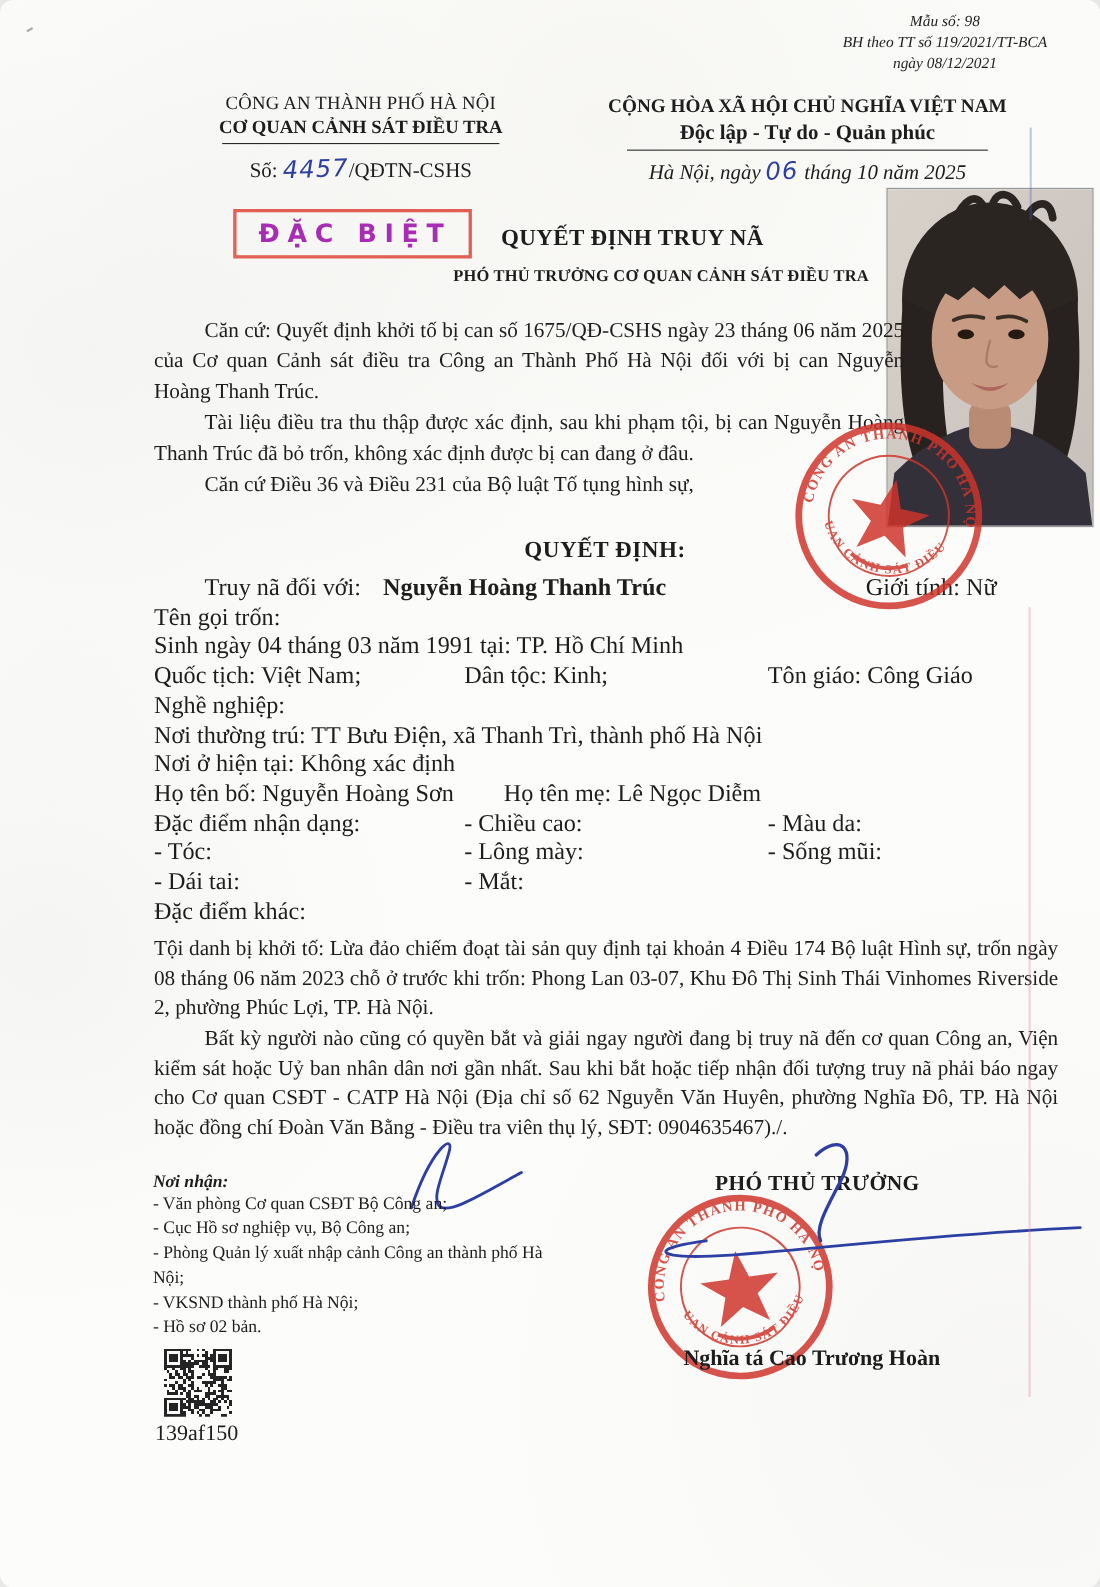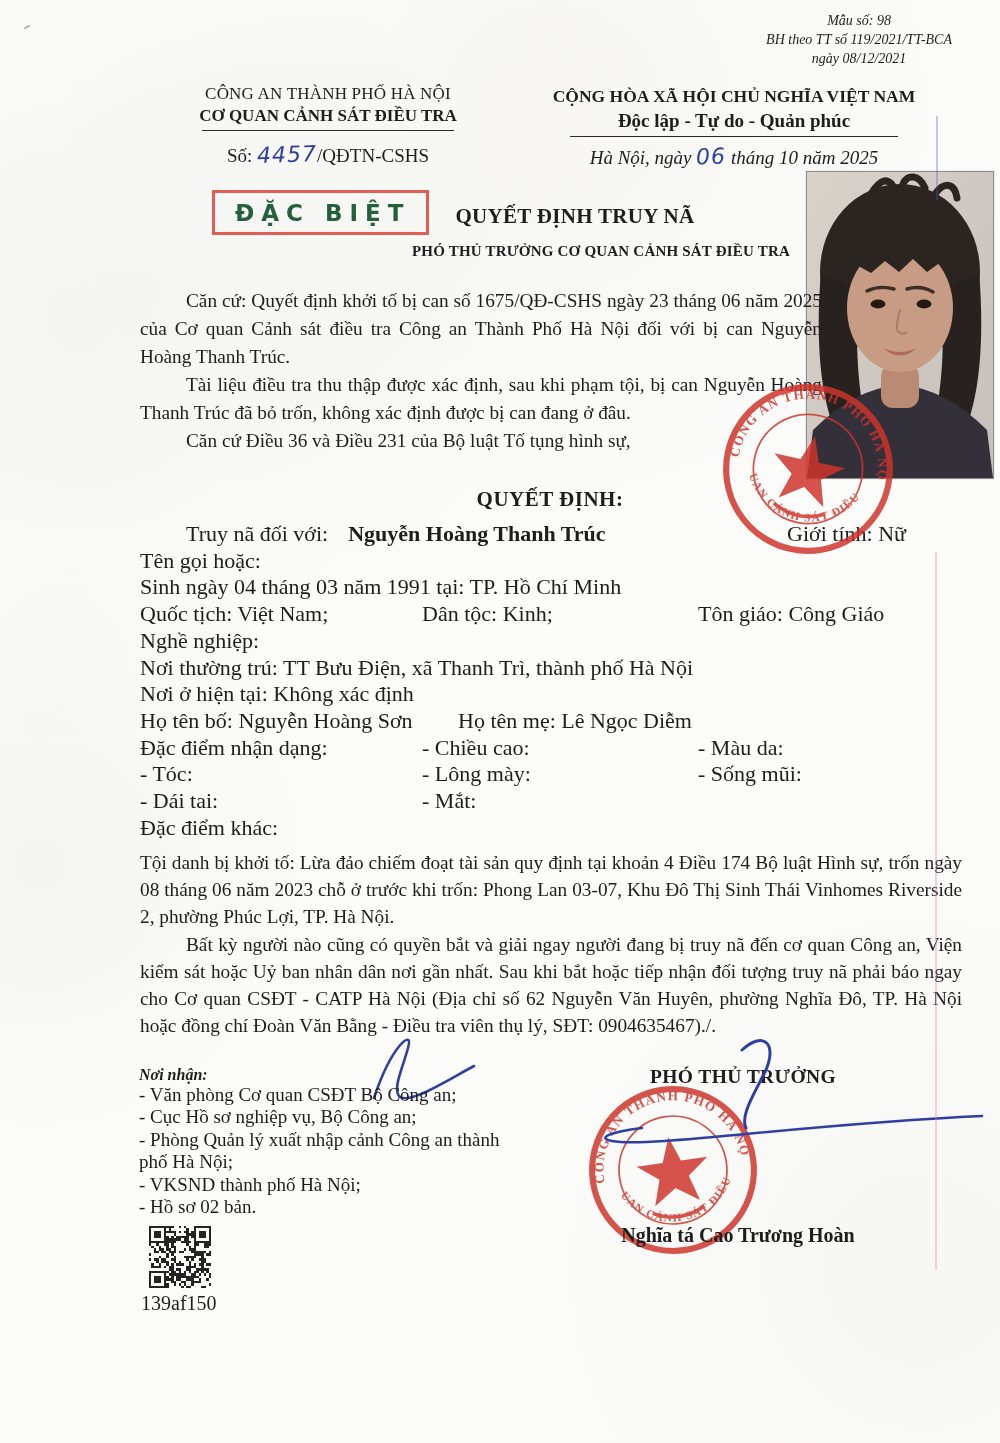--- a/index.html
+++ b/index.html
@@ -1,52 +1,52 @@
 <!DOCTYPE html>
 <html><head>
 <meta charset="utf-8">
 <style>
   html,body{margin:0;padding:0;background:#e8e8e8;}
   .page{position:relative;width:1000px;height:1443px;margin:0 auto;background:#fcfcfa;
-        overflow:hidden;font-family:"Liberation Serif",serif;color:#1d1d1d;}
+        overflow:hidden;font-family:"Liberation Serif",serif;color:#1d1d1d;border-radius:12px;}
   .page::before{content:"";position:absolute;inset:0;pointer-events:none;
     background:
       radial-gradient(circle at 8% 22%, rgba(110,110,110,.05), transparent 30%),
       radial-gradient(circle at 4% 60%, rgba(110,110,110,.05), transparent 25%),
       radial-gradient(circle at 92% 88%, rgba(120,110,100,.04), transparent 30%),
       radial-gradient(circle at 55% 8%, rgba(150,140,120,.05), transparent 35%);}
   .abs{position:absolute;} .b{font-weight:bold;} .ctr{text-align:center;}
   .jst{text-align:justify;}
   .meta{font-size:14px;line-height:1.35;font-style:italic;text-align:center;}
   .hdr1{font-size:17px;letter-spacing:.2px;}
   .hdr2{font-size:17px;font-weight:bold;margin-top:2px;}
   .rule{border-top:1.6px solid #2a2a2a;height:0;margin:4px auto 0;}
   .soline{font-size:19px;margin-top:13px;}
   .motto{font-size:19px;font-weight:bold;margin-top:3px;}
   .dateline{font-size:19px;font-style:italic;margin-top:9px;}
   .pen{font-family:"DejaVu Sans",sans-serif;font-style:italic;color:#2e3fa3;
        display:inline-block;transform:rotate(-2deg);letter-spacing:1px;}
   .pen-num{font-size:22px;line-height:1;}
-  .stampbox{display:inline-block;border:3px solid #e05247;color:#14532d;
+  .stampbox{display:inline-block;border:3px solid #e05247;color:#a21caf;
     font-family:"DejaVu Sans",sans-serif;font-weight:bold;font-size:23px;
     letter-spacing:7px;padding:7px 16px 6px 20px;opacity:.92;}
   .dectitle{font-size:21px;font-weight:bold;margin-left:26px;line-height:52px;letter-spacing:.3px;}
   .issuer{font-size:15px;font-weight:bold;letter-spacing:.2px;text-align:right;}
   .para{font-size:19.3px;line-height:28px;text-indent:46px;margin:0;}
   .heading{font-size:21px;font-weight:bold;letter-spacing:.5px;}
   .details{font-size:22px;line-height:26.7px;}
   .row{display:flex;}
   .c1{width:282px;flex:none;} .c2{width:276px;flex:none;} .c3{flex:auto;}
   .w312{width:318px;flex:none;}
   .pre{white-space:pre-wrap;}
   .charges{font-size:19.3px;line-height:27.2px;}
   .charges p{margin:0;}
   .indent{text-indent:46px;}
   .recip-label{font-size:16px;font-weight:bold;font-style:italic;}
-  .recip-item{font-size:19px;line-height:22.4px;}
+  .recip-item{font-size:16px;line-height:22.4px;}
   .recips{width:400px;}
   .sigtitle{font-size:19.5px;font-weight:bold;letter-spacing:.4px;}
   .signer{font-size:20px;font-weight:bold;}
   .qrcap{font-size:20px;margin-top:4px;margin-left:2px;}
   .photo-frame{border:1px solid #8d8d8d;box-shadow:0 0 0 1px rgba(0,0,0,.06);}
   .stamp{position:absolute;opacity:.84;}
   .stamp .ring{fill:none;stroke:#cf342b;}
   .stamp .fillred{fill:#cf342b;}
   .ringtext{fill:#cf342b;font-weight:bold;font-family:"Liberation Serif",serif;letter-spacing:1.5px;}
   .artifact{position:absolute;pointer-events:none;}
@@ -131,21 +131,21 @@
   </div>
 
   <div class="abs ctr heading" style="left:140px;top:487px;width:820px;">QUYẾT ĐỊNH:</div>
 
   <div class="abs details" style="left:140px;top:521px;width:822px;">
     <div class="row">
       <span style="text-indent:46px;display:inline-block;">Truy nã đối với:</span>
       <span class="b" style="margin-left:20px;">Nguyễn Hoàng Thanh Trúc</span>
       <span style="margin-left:auto;margin-right:56px;">Giới tính: Nữ</span>
     </div>
-    <div>Tên gọi hoặc:</div>
+    <div>Tên gọi trốn:</div>
     <div>Sinh ngày 04 tháng 03 năm 1991 tại: TP. Hồ Chí Minh</div>
     <div class="row">
       <span class="c1">Quốc tịch: Việt Nam;</span>
       <span class="c2">Dân tộc: Kinh;</span>
       <span class="c3">Tôn giáo: Công Giáo</span>
     </div>
     <div>Nghề nghiệp:</div>
     <div>Nơi thường trú: TT Bưu Điện, xã Thanh Trì, thành phố Hà Nội</div>
     <div>Nơi ở hiện tại: Không xác định</div>
     <div class="row">

